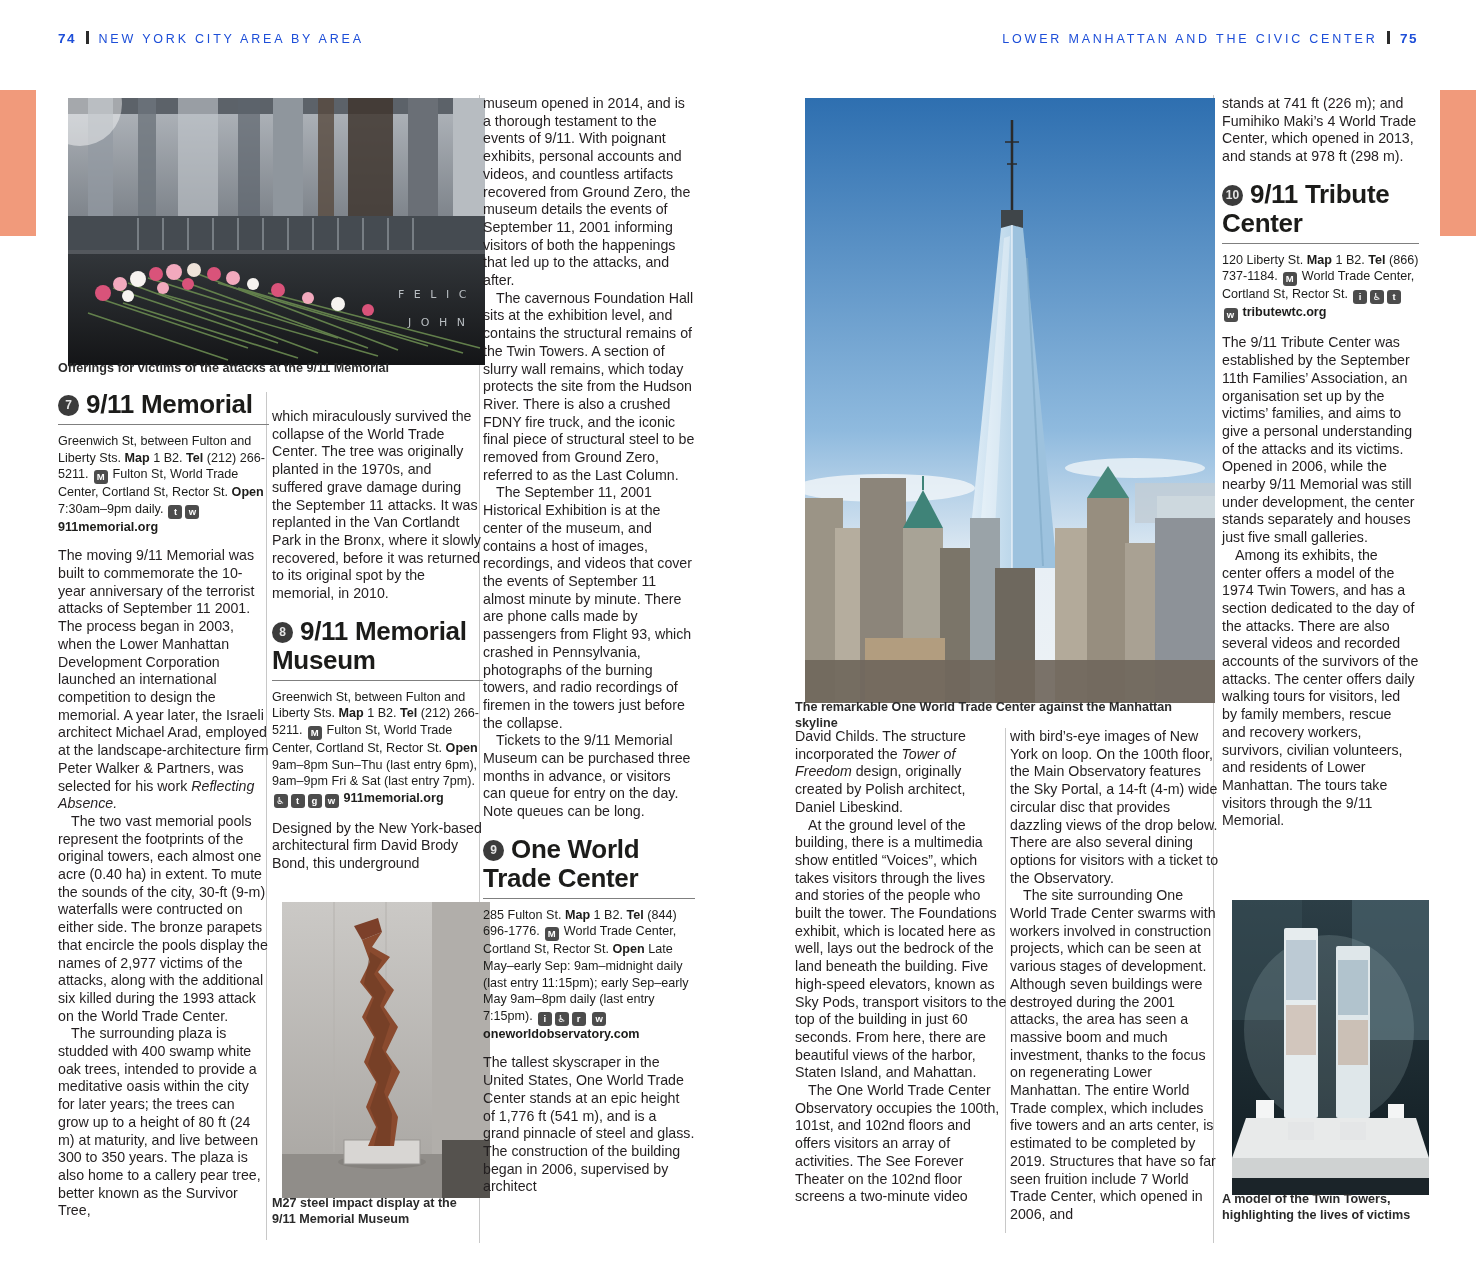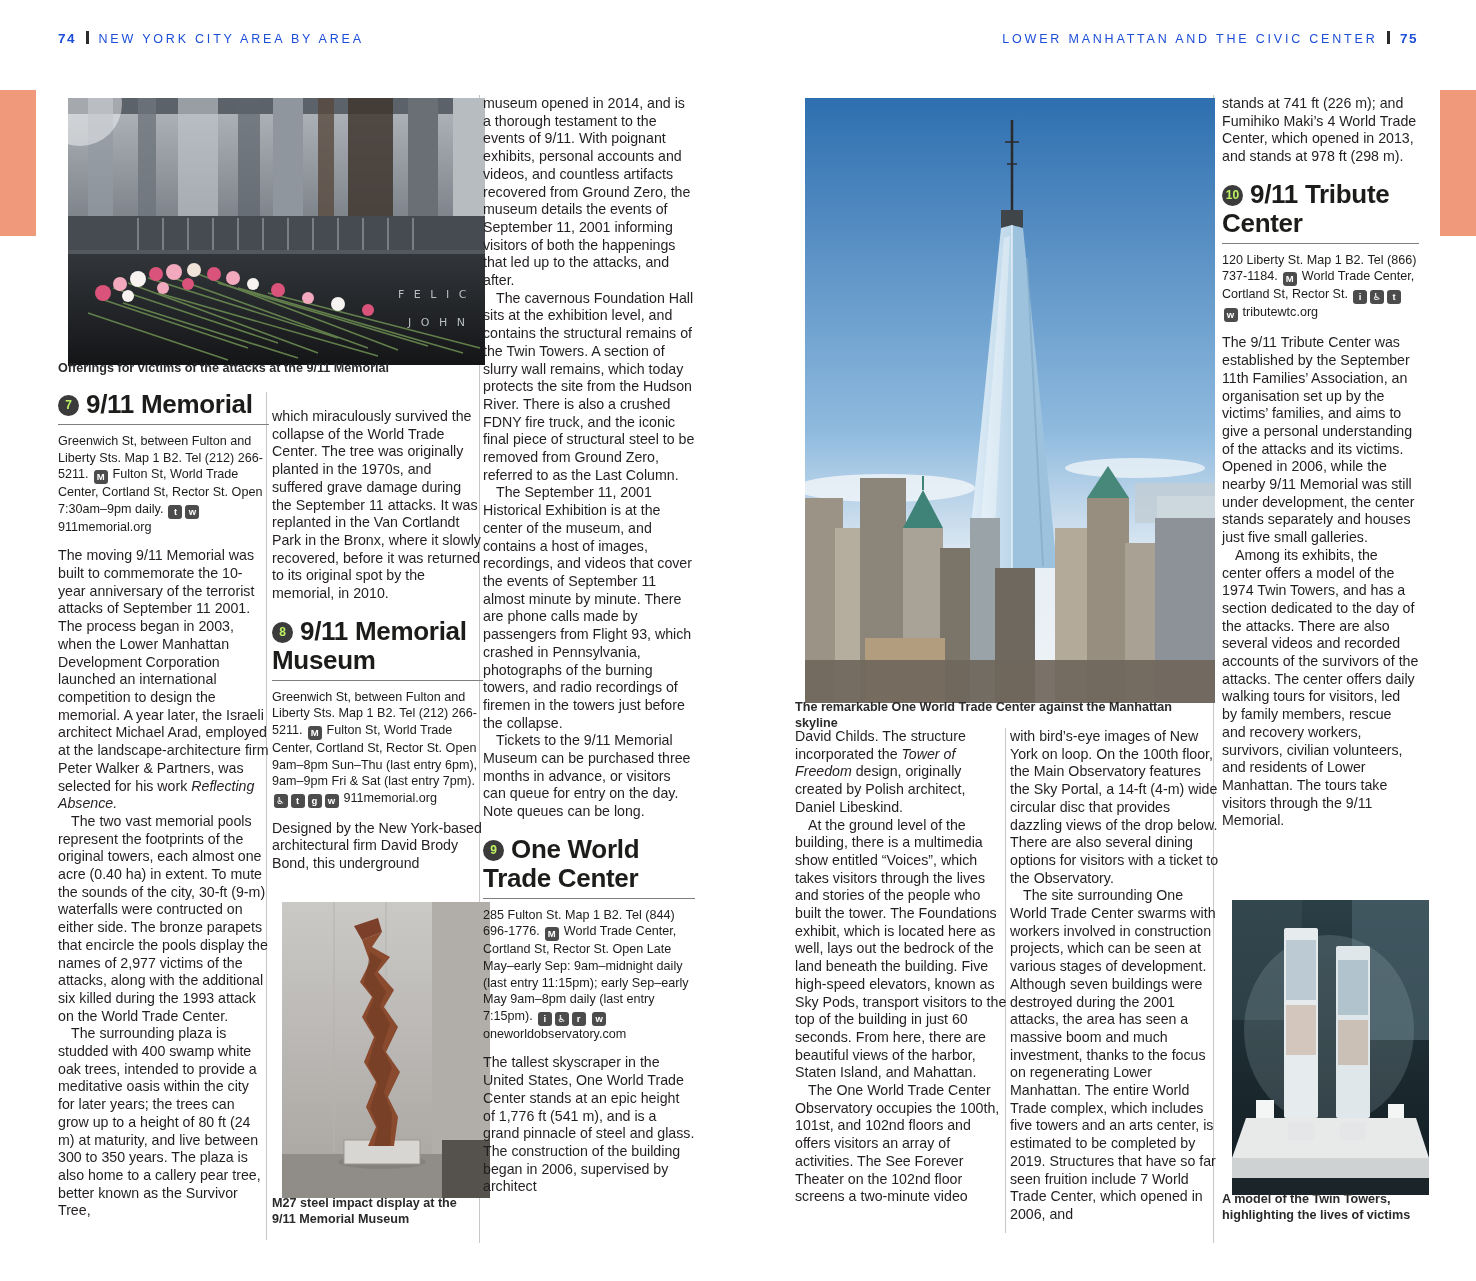--- a/index.html
+++ b/index.html
@@ -15,25 +15,25 @@
   .tab{position:absolute;top:90px;width:36px;height:146px;background:#f19a7b;}
   .tab-left{left:0;}
   .tab-right{right:0;}
   
   .photo{position:absolute;margin:0;padding:10px;}
   .photo svg{display:block;width:100%;height:100%;}
   .caption{position:absolute;font-size:12.6px;line-height:15.5px;font-weight:700;color:#2a2a2a;}
   
   .col{position:absolute;}
   .sec-head{margin:0;font-size:26px;line-height:29px;font-weight:bold;color:#1c1c1a;letter-spacing:-0.3px;}
-  .sec-num{display:inline-block;width:21px;height:21px;border-radius:50%;background:#3b3b3b;color:#bef264;
+  .sec-num{display:inline-block;width:21px;height:21px;border-radius:50%;background:#3b3b3b;color:#e5e5e5;
            font-size:12px;line-height:21px;text-align:center;letter-spacing:0;vertical-align:4px;margin-right:7px;font-weight:bold;}
   .sec-rule{border:0;border-top:1px solid #7f7f7f;margin:5px 0 8px;}
   .info{margin:0 0 12px;font-size:12.6px;line-height:16.6px;color:#1c1c1a;}
-  .info b{font-weight:normal;}
+  .info b{font-weight:bold;}
   .weblink{font-weight:bold;}
   .body p{margin:0;font-size:14.2px;line-height:17.7px;color:#231f20;}
   .body p.ind{text-indent:13px;}
   .body i{font-style:italic;}
   .sec-block{margin-top:14px;}
   .sym{display:inline-block;min-width:14px;height:14px;padding:0 1px;box-sizing:border-box;border-radius:3px;
        background:#4c4c4c;color:#fff;font-size:9.5px;line-height:14px;text-align:center;font-weight:bold;
        margin:0 1.5px;vertical-align:-2px;font-style:normal;}
   .vrule{position:absolute;width:1px;background:#c8c8c8;}
 </style>

